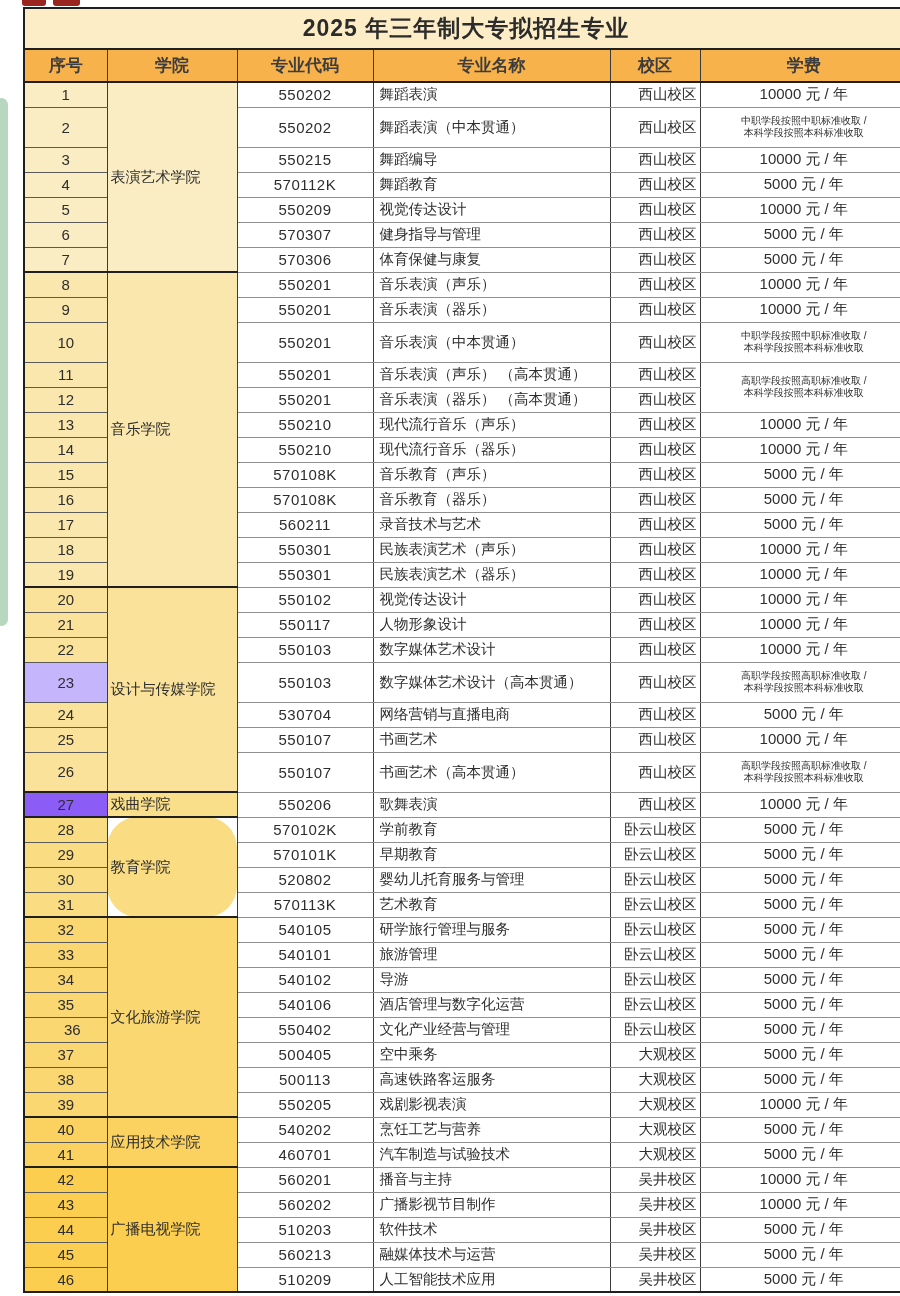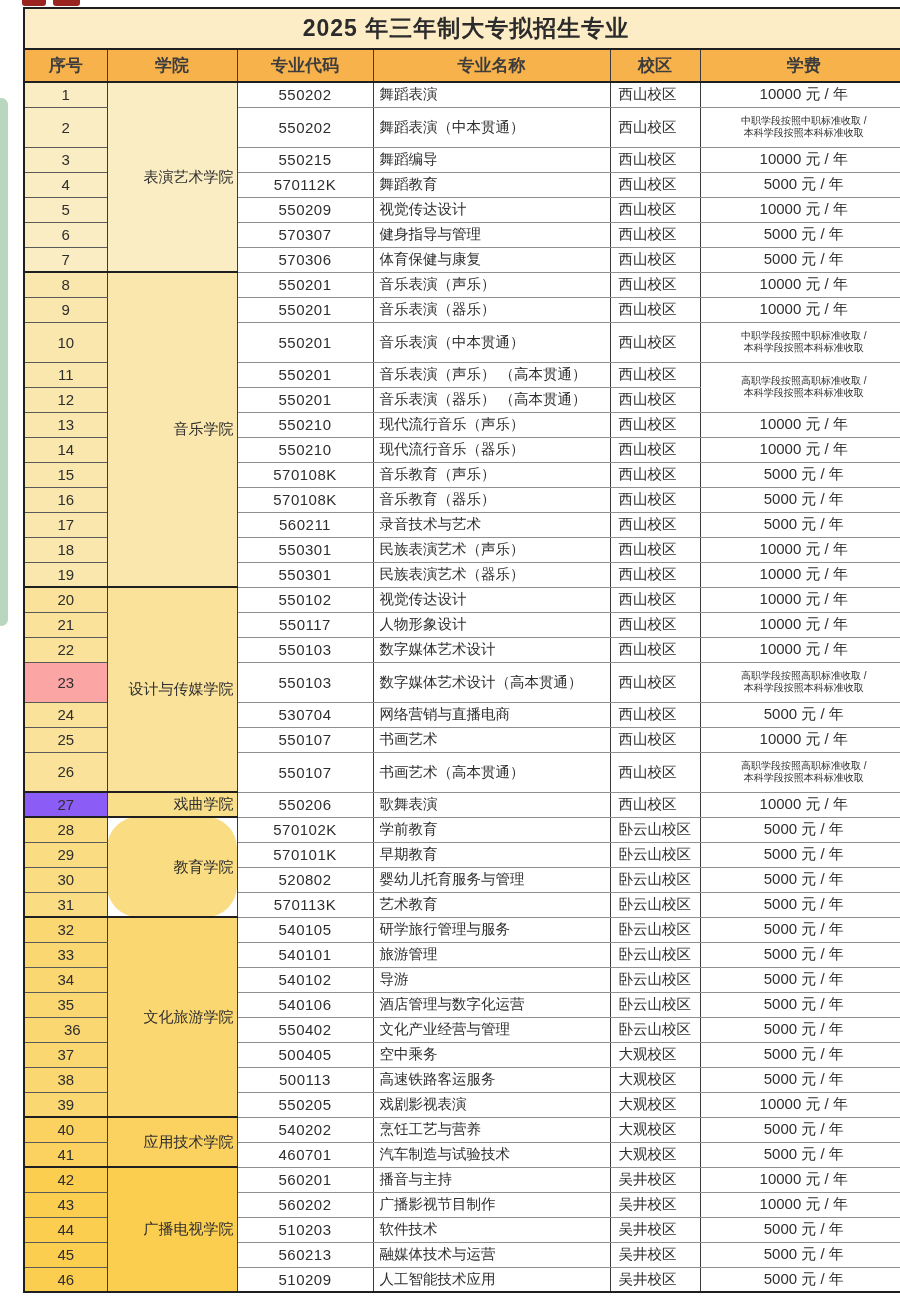--- a/index.html
+++ b/index.html
@@ -30,24 +30,24 @@
     text-align:center;border-bottom:2px solid #1f1f1f;letter-spacing:1px;
   }
   tr.header-row th{
     height:31px;background:#f7b24c;font-size:17px;font-weight:700;color:#3d3d3d;
     text-align:center;border-bottom:2px solid #1f1f1f;
   }
   tr.normal{height:25px;}
   tr.tall{height:40px;}
   td{font-size:14.5px;background:#ffffff;}
   td.no{text-align:center;font-size:15px;border-top-color:#5a5a5a;border-bottom-color:#5a5a5a;}
-  td.college{text-align:right;font-size:15px;border-top:2px solid #1f1f1f;border-bottom:2px solid #1f1f1f;}
+  td.college{text-align:left;font-size:15px;border-top:2px solid #1f1f1f;border-bottom:2px solid #1f1f1f;}
   td.code{text-align:center;font-size:15px;letter-spacing:0.5px;}
   td.name{text-align:left;padding-left:6px;}
-  td.campus{text-align:left;padding-left:8px;}
+  td.campus{text-align:right;padding-left:8px;}
   td.fee{text-align:center;font-size:15px;}
   td.fee-note{font-size:10px;line-height:1.25;white-space:pre-line;padding:0 2px;}
   tr.group-start td.no{border-top:2px solid #1f1f1f;}
   tr.group-end td.no{border-bottom:2px solid #1f1f1f;}
 </style>
 </head>
 <body>
 
 <div class="deco-green"></div>
 <div class="deco-red r1"></div>
@@ -229,21 +229,21 @@
         <td class="fee">10000 元 / 年</td>
       </tr>
       <tr class="normal">
         <td class="no" style="background: rgb(250, 226, 154); margin-left: 16px;">22</td>
         <td class="code">550103</td>
         <td class="name">数字媒体艺术设计</td>
         <td class="campus">西山校区</td>
         <td class="fee">10000 元 / 年</td>
       </tr>
       <tr class="tall">
-        <td class="no" style="background: #fca5a5; margin-top: 40px;">23</td>
+        <td class="no" style="background: #c4b5fd; margin-top: 40px;">23</td>
         <td class="code">550103</td>
         <td class="name">数字媒体艺术设计（高本贯通）</td>
         <td class="campus">西山校区</td>
         <td class="fee fee-note">高职学段按照高职标准收取 /
 本科学段按照本科标准收取</td>
       </tr>
       <tr class="normal">
         <td class="no" style="background: rgb(250, 226, 154);">24</td>
         <td class="code">530704</td>
         <td class="name">网络营销与直播电商</td>

